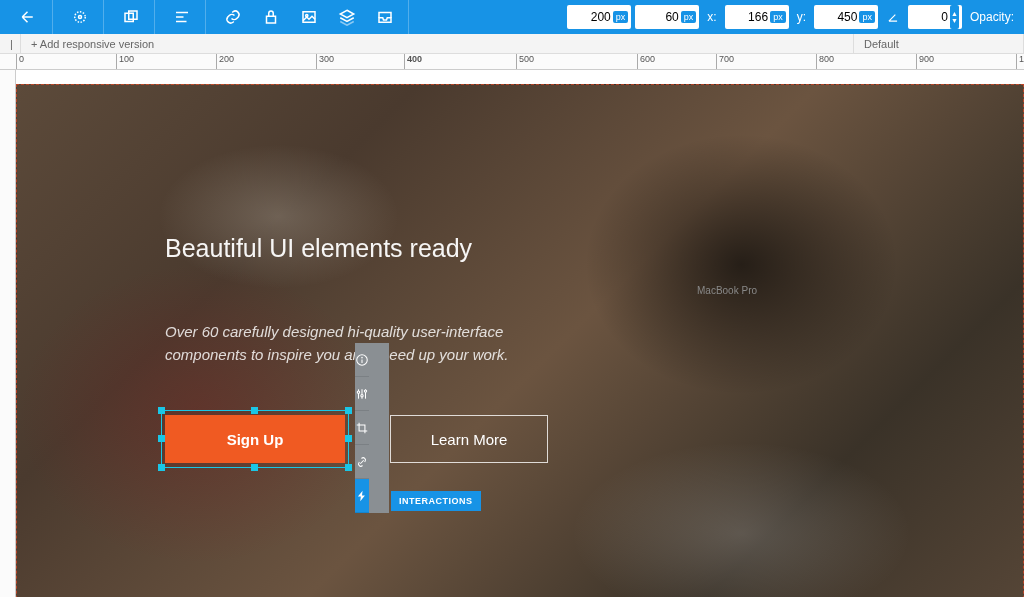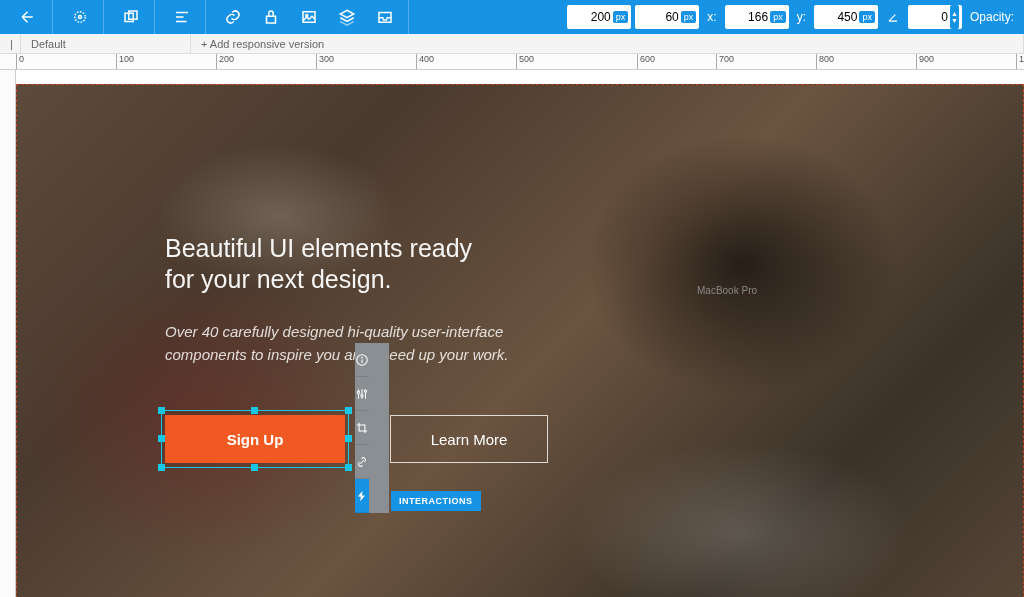--- a/index.html
+++ b/index.html
@@ -165,48 +165,47 @@
     <div class="t-stepper">
         <div>▲</div>
         <div>▼</div>
       </div>
   </div>
   <span class="t-label">Opacity:</span>
 </div>
 
 <div class="bp-row">
   <div class="bp-cell" style="width:16px;">|</div>
+  <div class="bp-cell" style="flex:1;">+ Add responsive version</div>
   <div class="bp-cell" style="width:170px;">Default</div>
-  <div class="bp-cell" style="flex:1;">+ Add responsive version</div>
 </div>
 
 <div class="ruler-h">
     <div class="ruler-tick" style="left: 16px;">0</div>
     <div class="ruler-tick" style="left: 116px;">100</div>
     <div class="ruler-tick" style="left: 216px;">200</div>
     <div class="ruler-tick" style="left: 316px;">300</div>
-    <div class="ruler-tick" style="left: 416px;">400</div>
+    <div class="ruler-tick" style="left: 404px; font-weight: bold;">400</div>
     <div class="ruler-tick" style="left: 516px;">500</div>
     <div class="ruler-tick" style="left: 616px; margin-left: 21px;">600</div>
     <div class="ruler-tick" style="left: 716px;">700</div>
     <div class="ruler-tick" style="left: 816px;">800</div>
     <div class="ruler-tick" style="left: 916px;">900</div>
     <div class="ruler-tick" style="left: 1016px;">1000</div>
   </div>
 
 <div class="ruler-v"></div>
 
 <div class="canvas-wrap">
   <div class="artboard">
     <div class="hero-headline">
       <span>Beautiful UI elements ready</span><br>
-      <span>for your next design.</span>
     </div>
     <div class="hero-sub">
-      <span>Over 40 carefully designed hi-quality user-interface</span><br>
+      <span>Over 60 carefully designed hi-quality user-interface</span><br>
       <span>components to inspire you and speed up your work.</span>
     </div>
     <div class="btn-primary">Sign Up</div>
     <div class="btn-secondary">Learn More</div>
     <span class="laptop-label">MacBook Pro</span>
 
     <div class="sel-box" style="left:144px; top:325px; width:188px; height:58px;">
       <div class="handle hl ht"></div>
         <div class="handle hc ht"></div>
         <div class="handle hr ht"></div>

